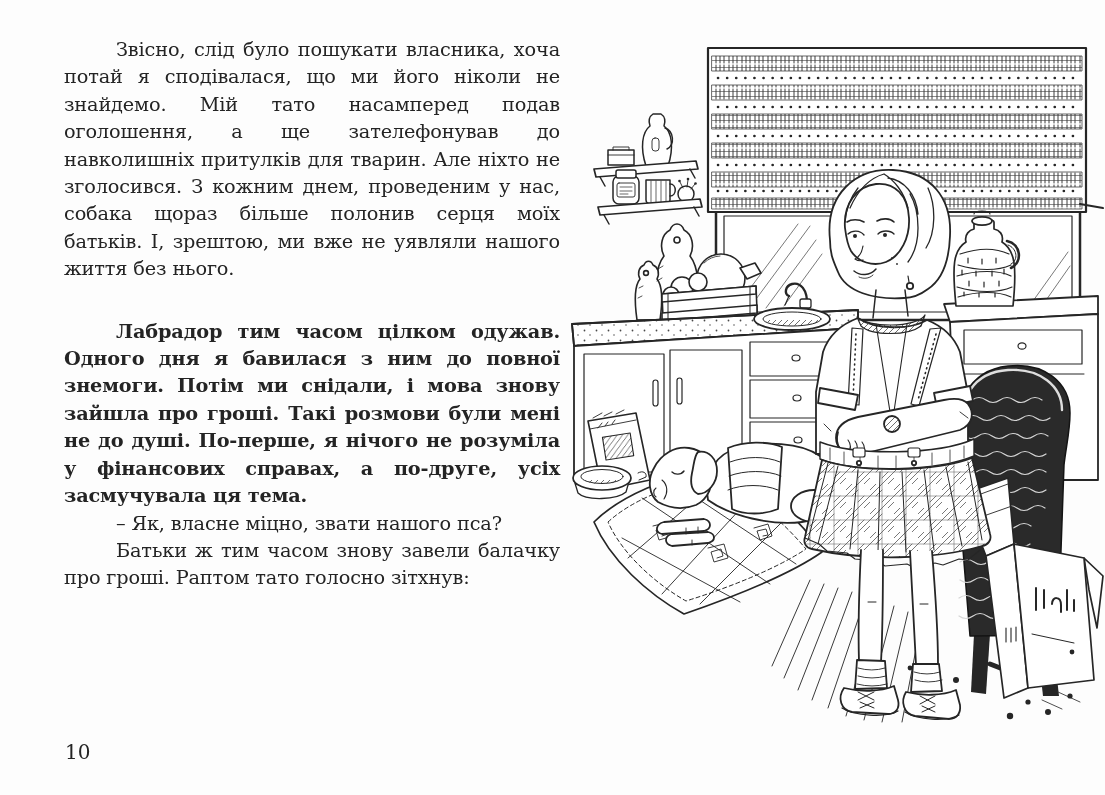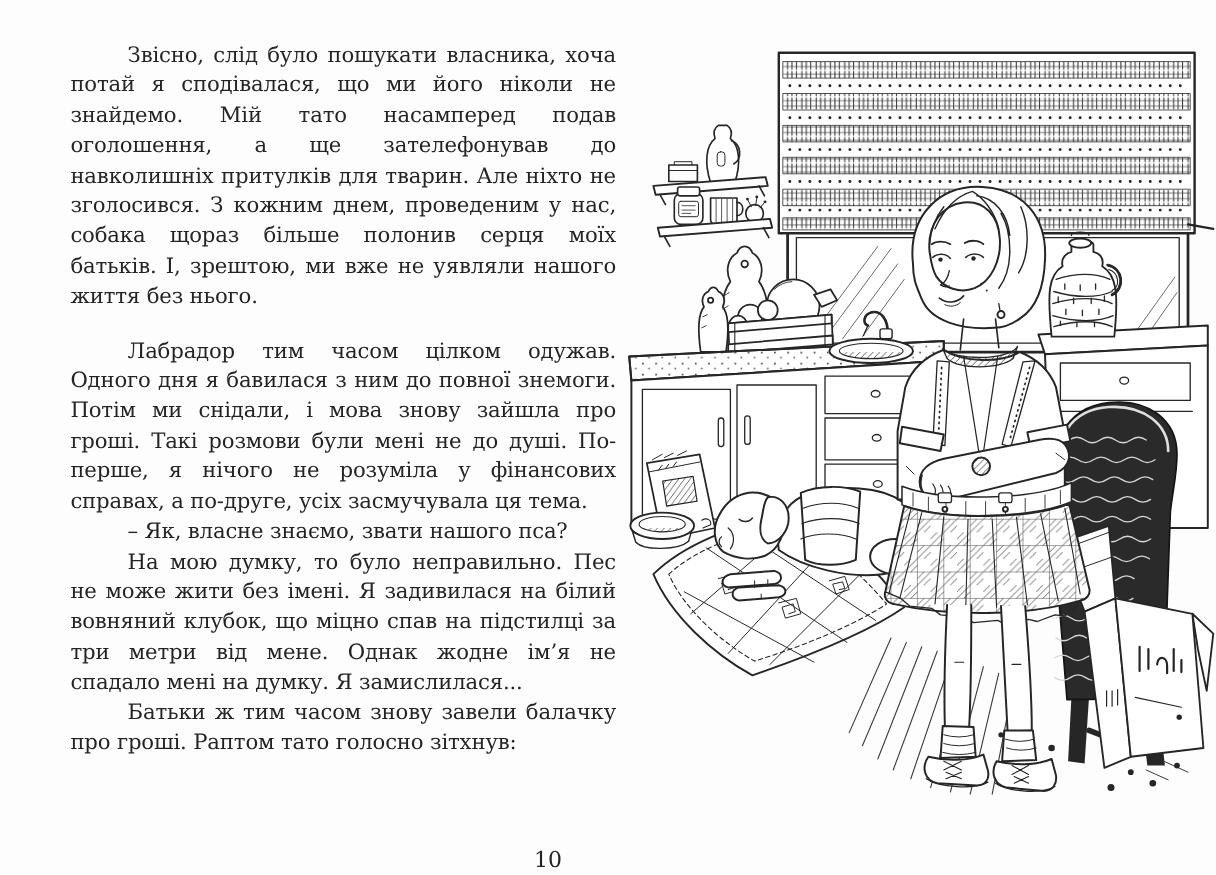--- a/index.html
+++ b/index.html
@@ -7,38 +7,37 @@
     width:1105px;height:795px;position:relative;overflow:hidden;
     background:#fdfdfd;color:#242424;
     font-family:"DejaVu Serif","Liberation Serif",serif;
   }
   .text-column{
     position:absolute;left:64px;top:36px;width:496px;
     font-size:19.3px;line-height:27.4px;text-align:justify;
     letter-spacing:-0.15px;
   }
   .text-column p{margin:0;text-indent:52px;}
-  .text-column p.section-gap{margin-top:22px;}
+  .text-column p.section-gap{margin-top:35px;font-weight:bold;}
   .page-number{
-    position:absolute;left:65px;top:769px;width:446px;
-    text-align:right;font-size:20px;
+    position:absolute;left:65px;top:740px;width:446px;
+    text-align:left;font-size:20px;
   }
   .illustration{position:absolute;left:558px;top:28px;}
   svg *{stroke-linecap:round;stroke-linejoin:round;}
 </style>
 </head>
 <body>
 
 <div class="book-page">
 
   <div class="text-column">
     <p>Звісно, слід було пошукати власника, хоча потай я сподівалася, що ми його ніколи не знайдемо. Мій тато насамперед подав оголошення, а ще зателефонував до навколишніх притулків для тварин. Але ніхто не зголосився. З кожним днем, проведеним у нас, собака щораз більше полонив серця моїх батьків. І, зрештою, ми вже не уявляли нашого життя без нього.</p>
     <p class="section-gap">Лабрадор тим часом цілком одужав. Одного дня я бавилася з ним до повної знемоги. Потім ми снідали, і мова знову зайшла про гроші. Такі розмови були мені не до душі. По-перше, я нічого не розуміла у фінансових справах, а по-друге, усіх засмучувала ця тема.</p>
-    <p>– Як, власне знаємо, звати нашого пса?</p>
-    <p>На мою думку, то було неправильно. Пес не може жити без імені. Я задивилася на білий вовняний клубок, що міцно спав на підстилці за три метри від мене. Однак жодне ім’я не спадало мені на думку. Я замислилася...</p>
+    <p>– Як, власне міцно, звати нашого пса?</p>
     <p>Батьки ж тим часом знову завели балачку про гроші. Раптом тато голосно зітхнув:</p>
 
   </div>
 
   <div class="page-number">10</div>
 
   <svg class="illustration" width="547" height="717" viewBox="0 0 547 717" xmlns="http://www.w3.org/2000/svg">
     <defs>
       <pattern id="weave" width="13" height="12" patternUnits="userSpaceOnUse">
         <path d="M2,1 V11 M6,1 V11 M10,1 V11" stroke="#3d3d3d" stroke-width="1" fill="none"></path>

